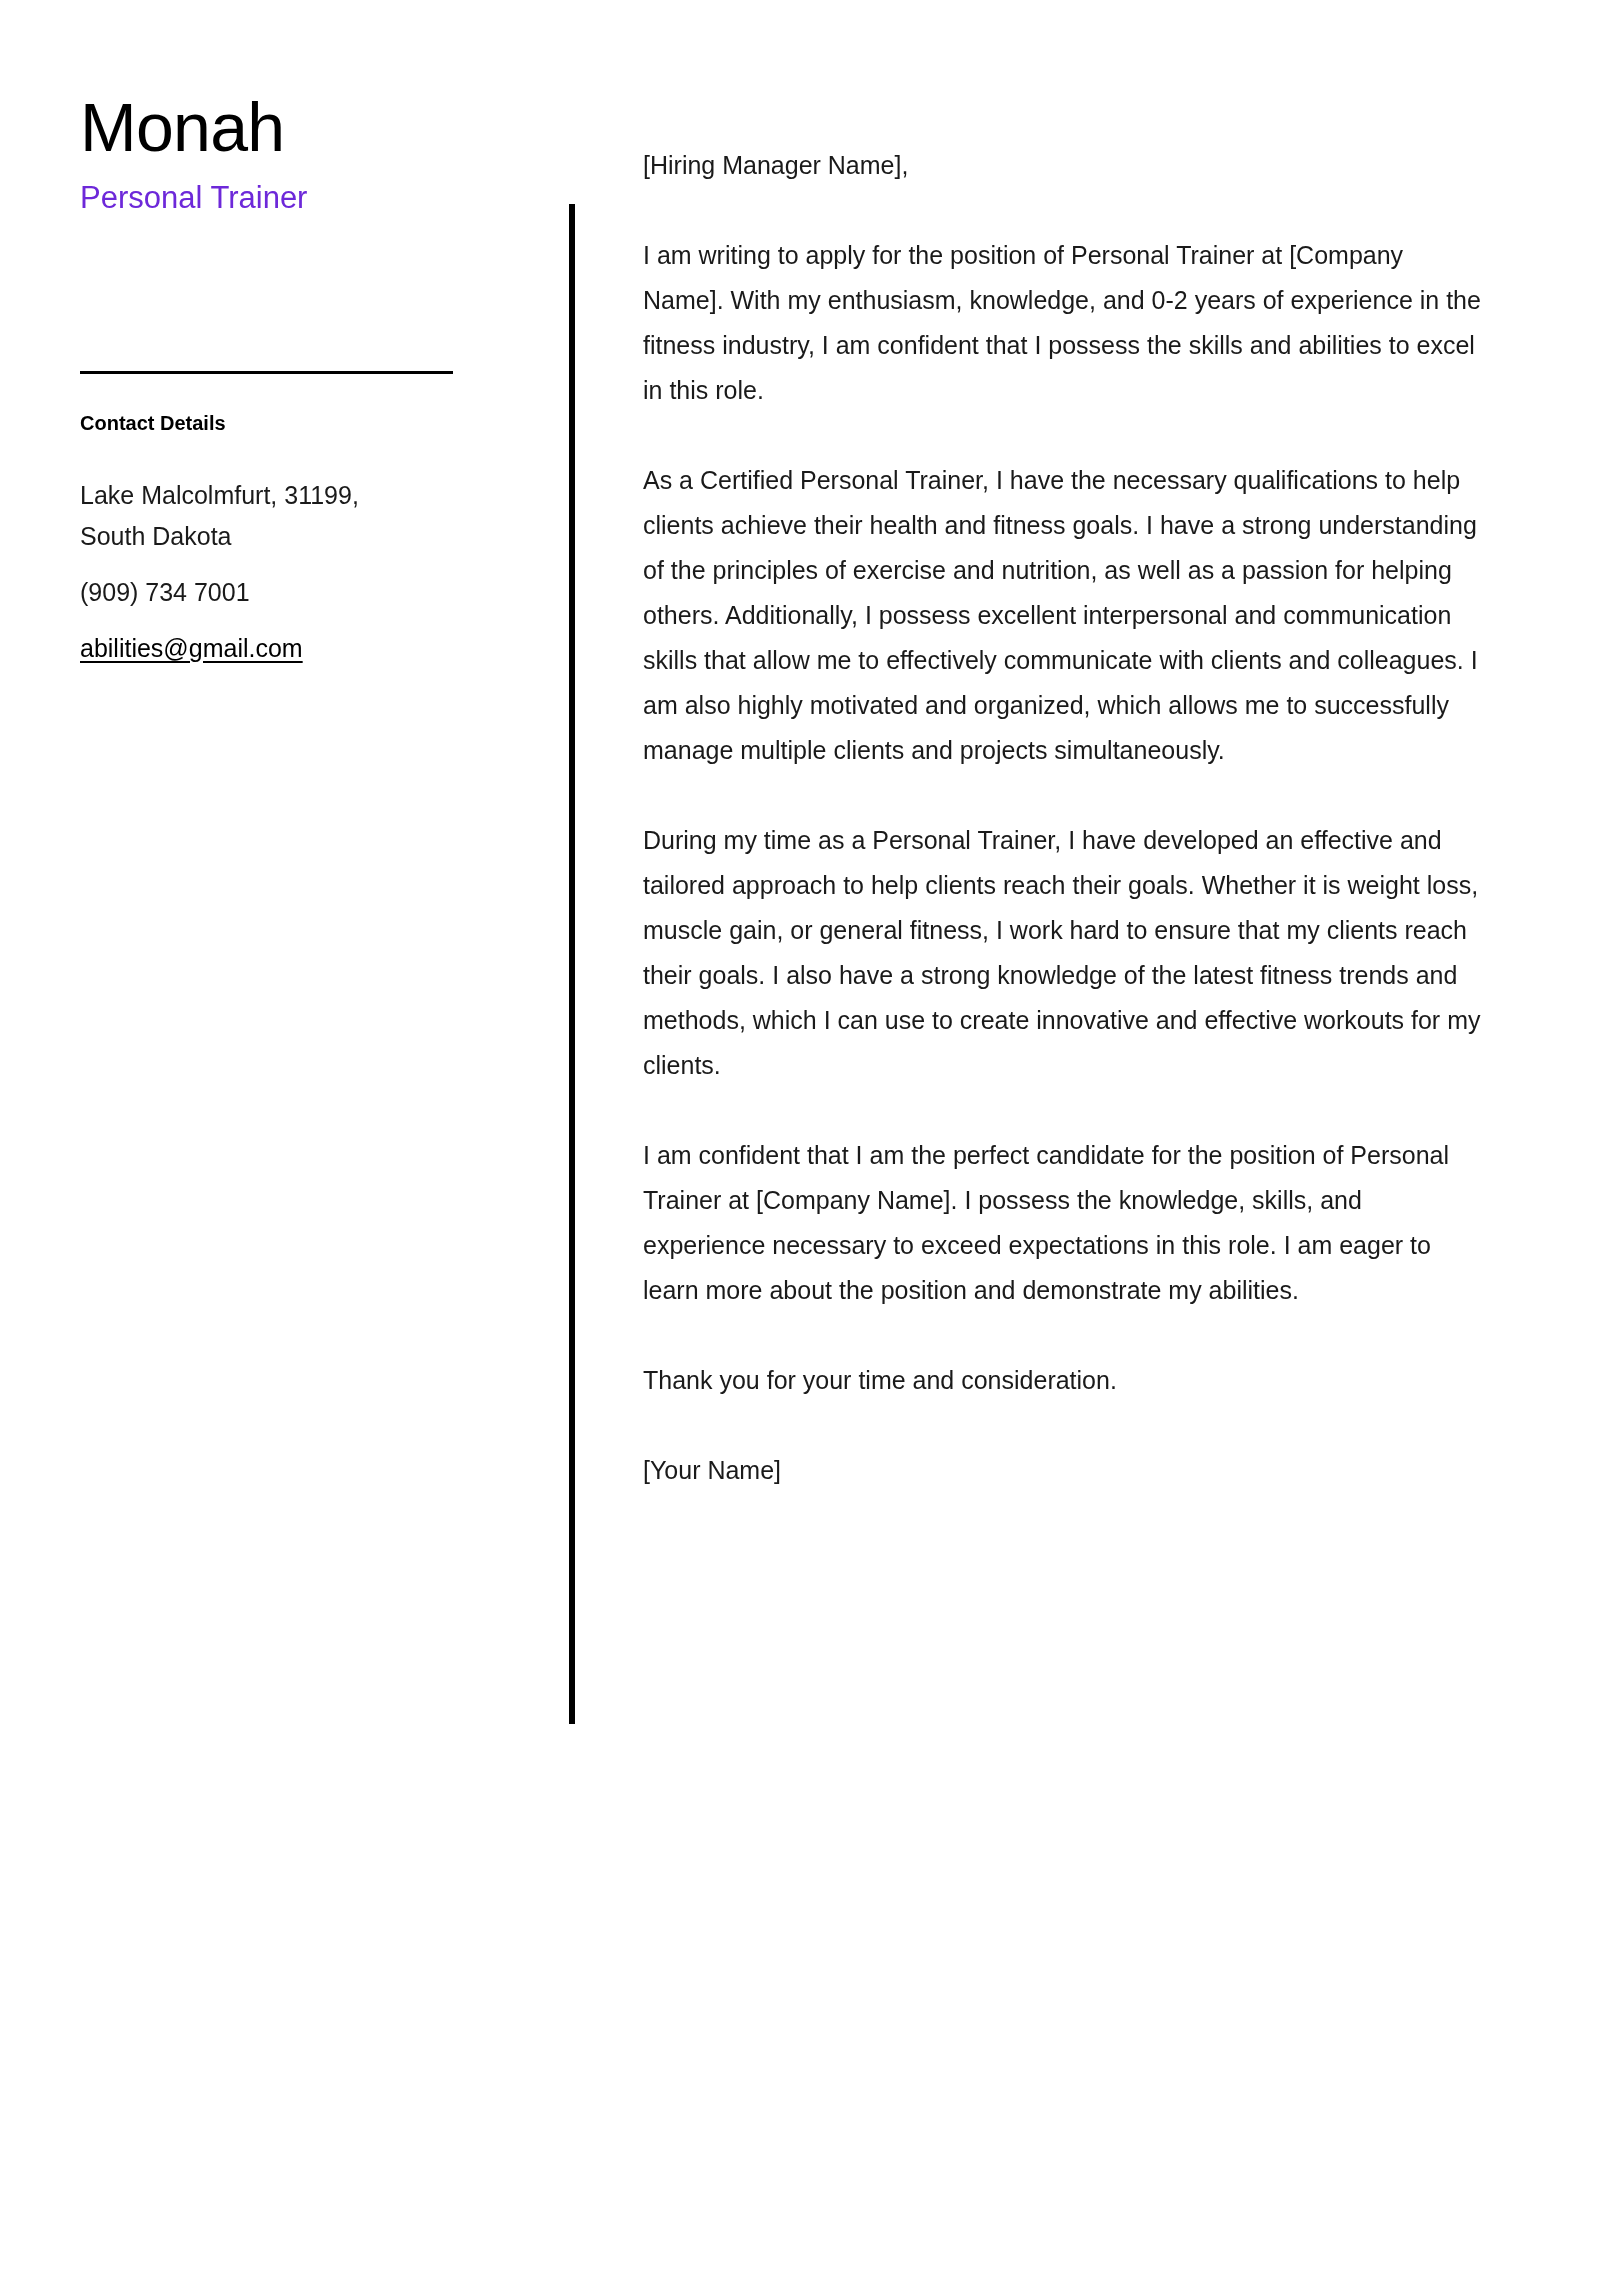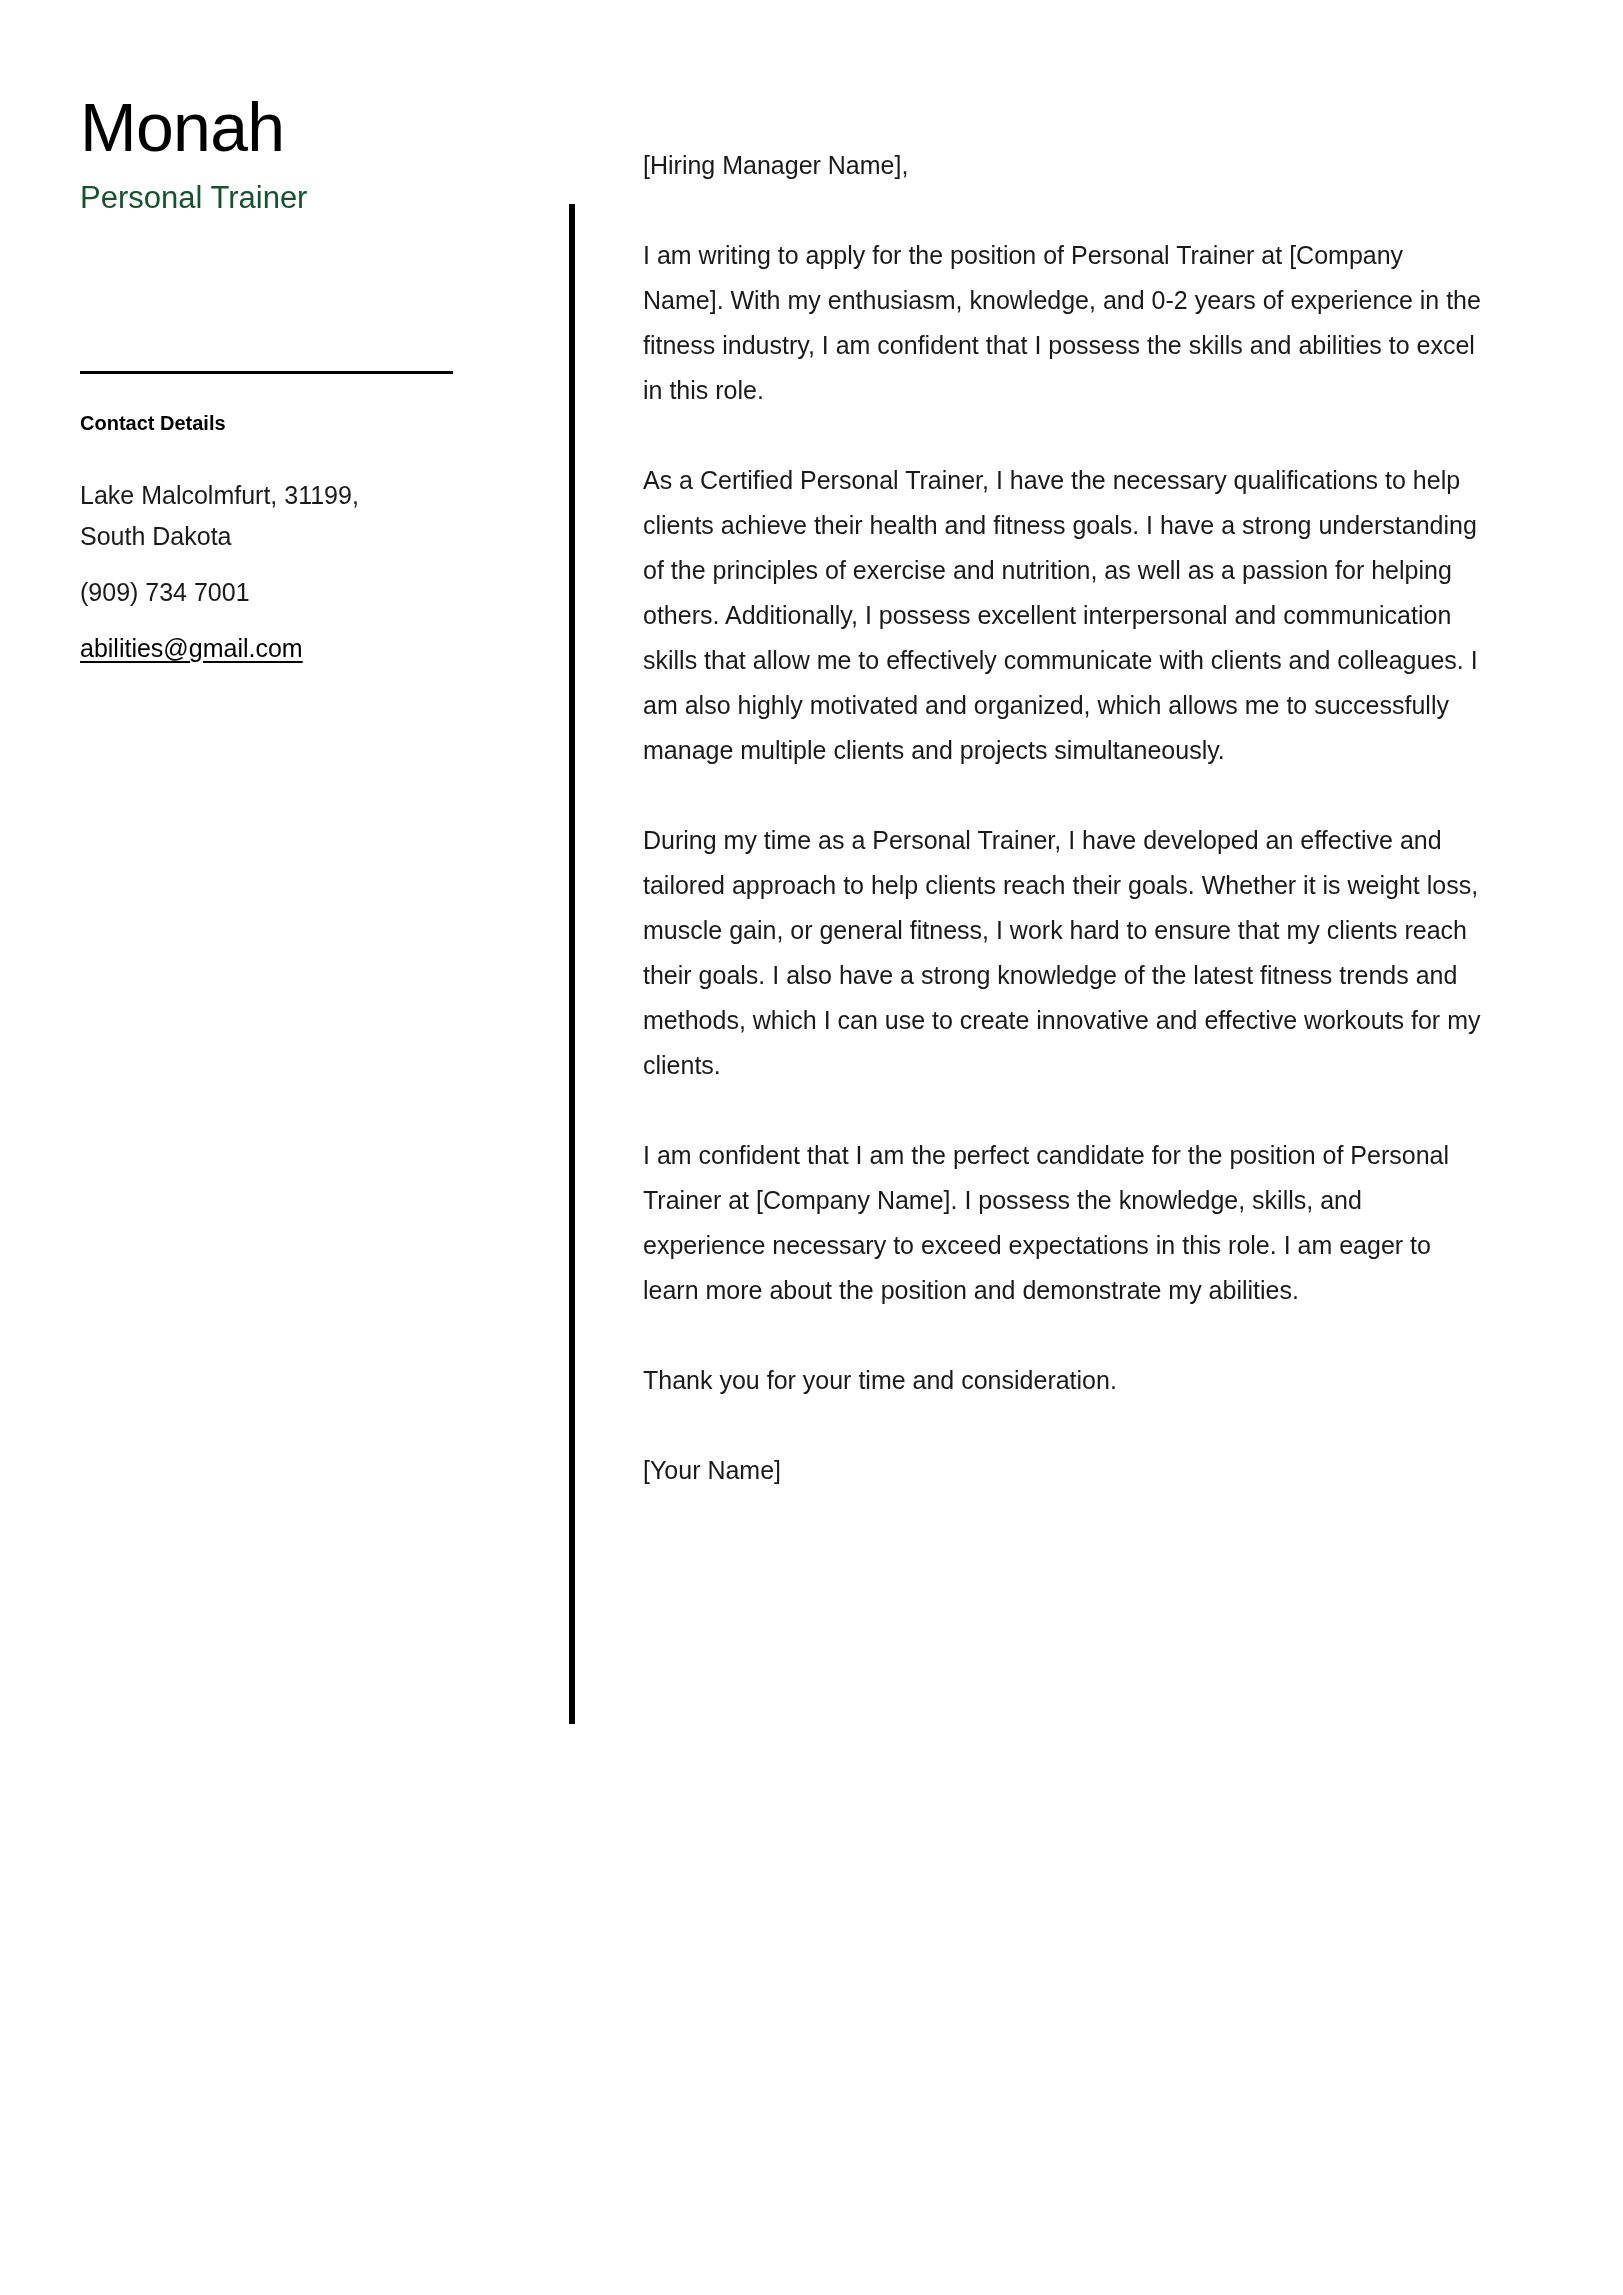--- a/index.html
+++ b/index.html
@@ -42,21 +42,21 @@
   }
   .name-last {
     margin-top: 2.6px;
   }
   .job-title {
     margin-top: 19.6px;
     font-family: "Liberation Sans", sans-serif;
     font-weight: 400;
     font-size: 31px;
     line-height: 1.2;
-    color: #14532d;
+    color: #6d28d9;
     white-space: nowrap;
   }
 
   .rule {
     position: absolute;
     left: 80px;
     top: 371px;
     width: 373px;
     height: 3.3px;
     background: #000000;

